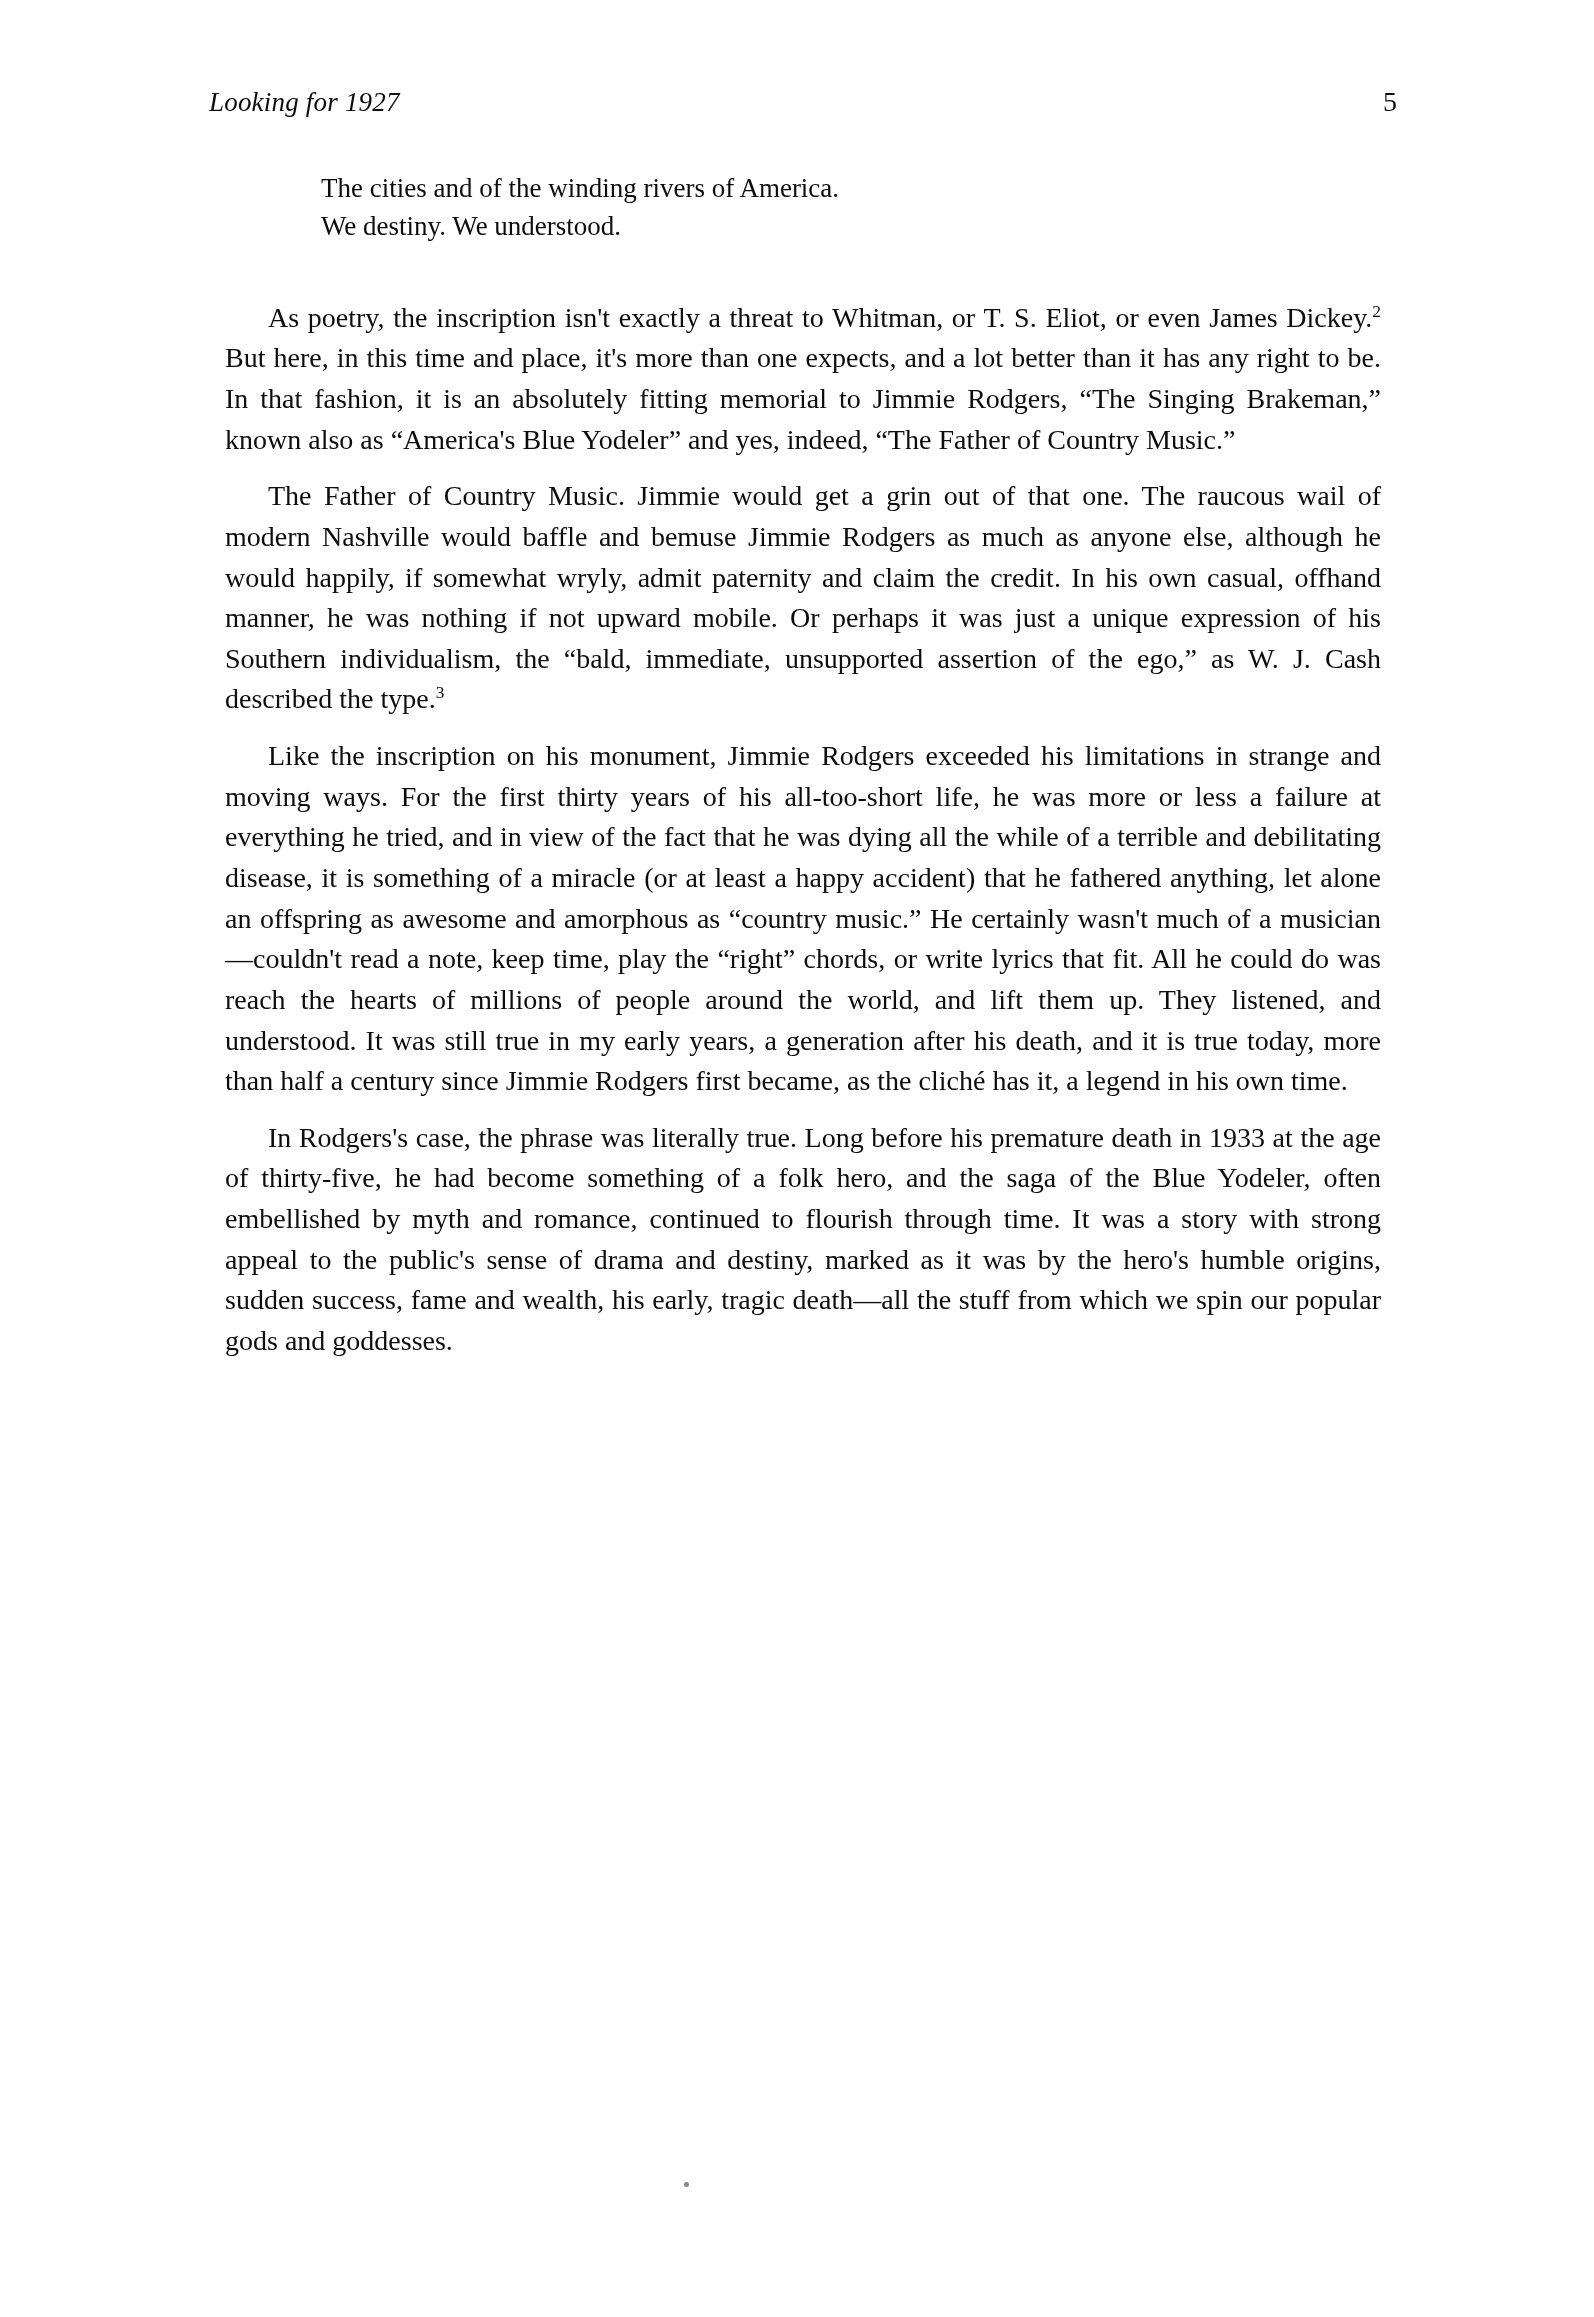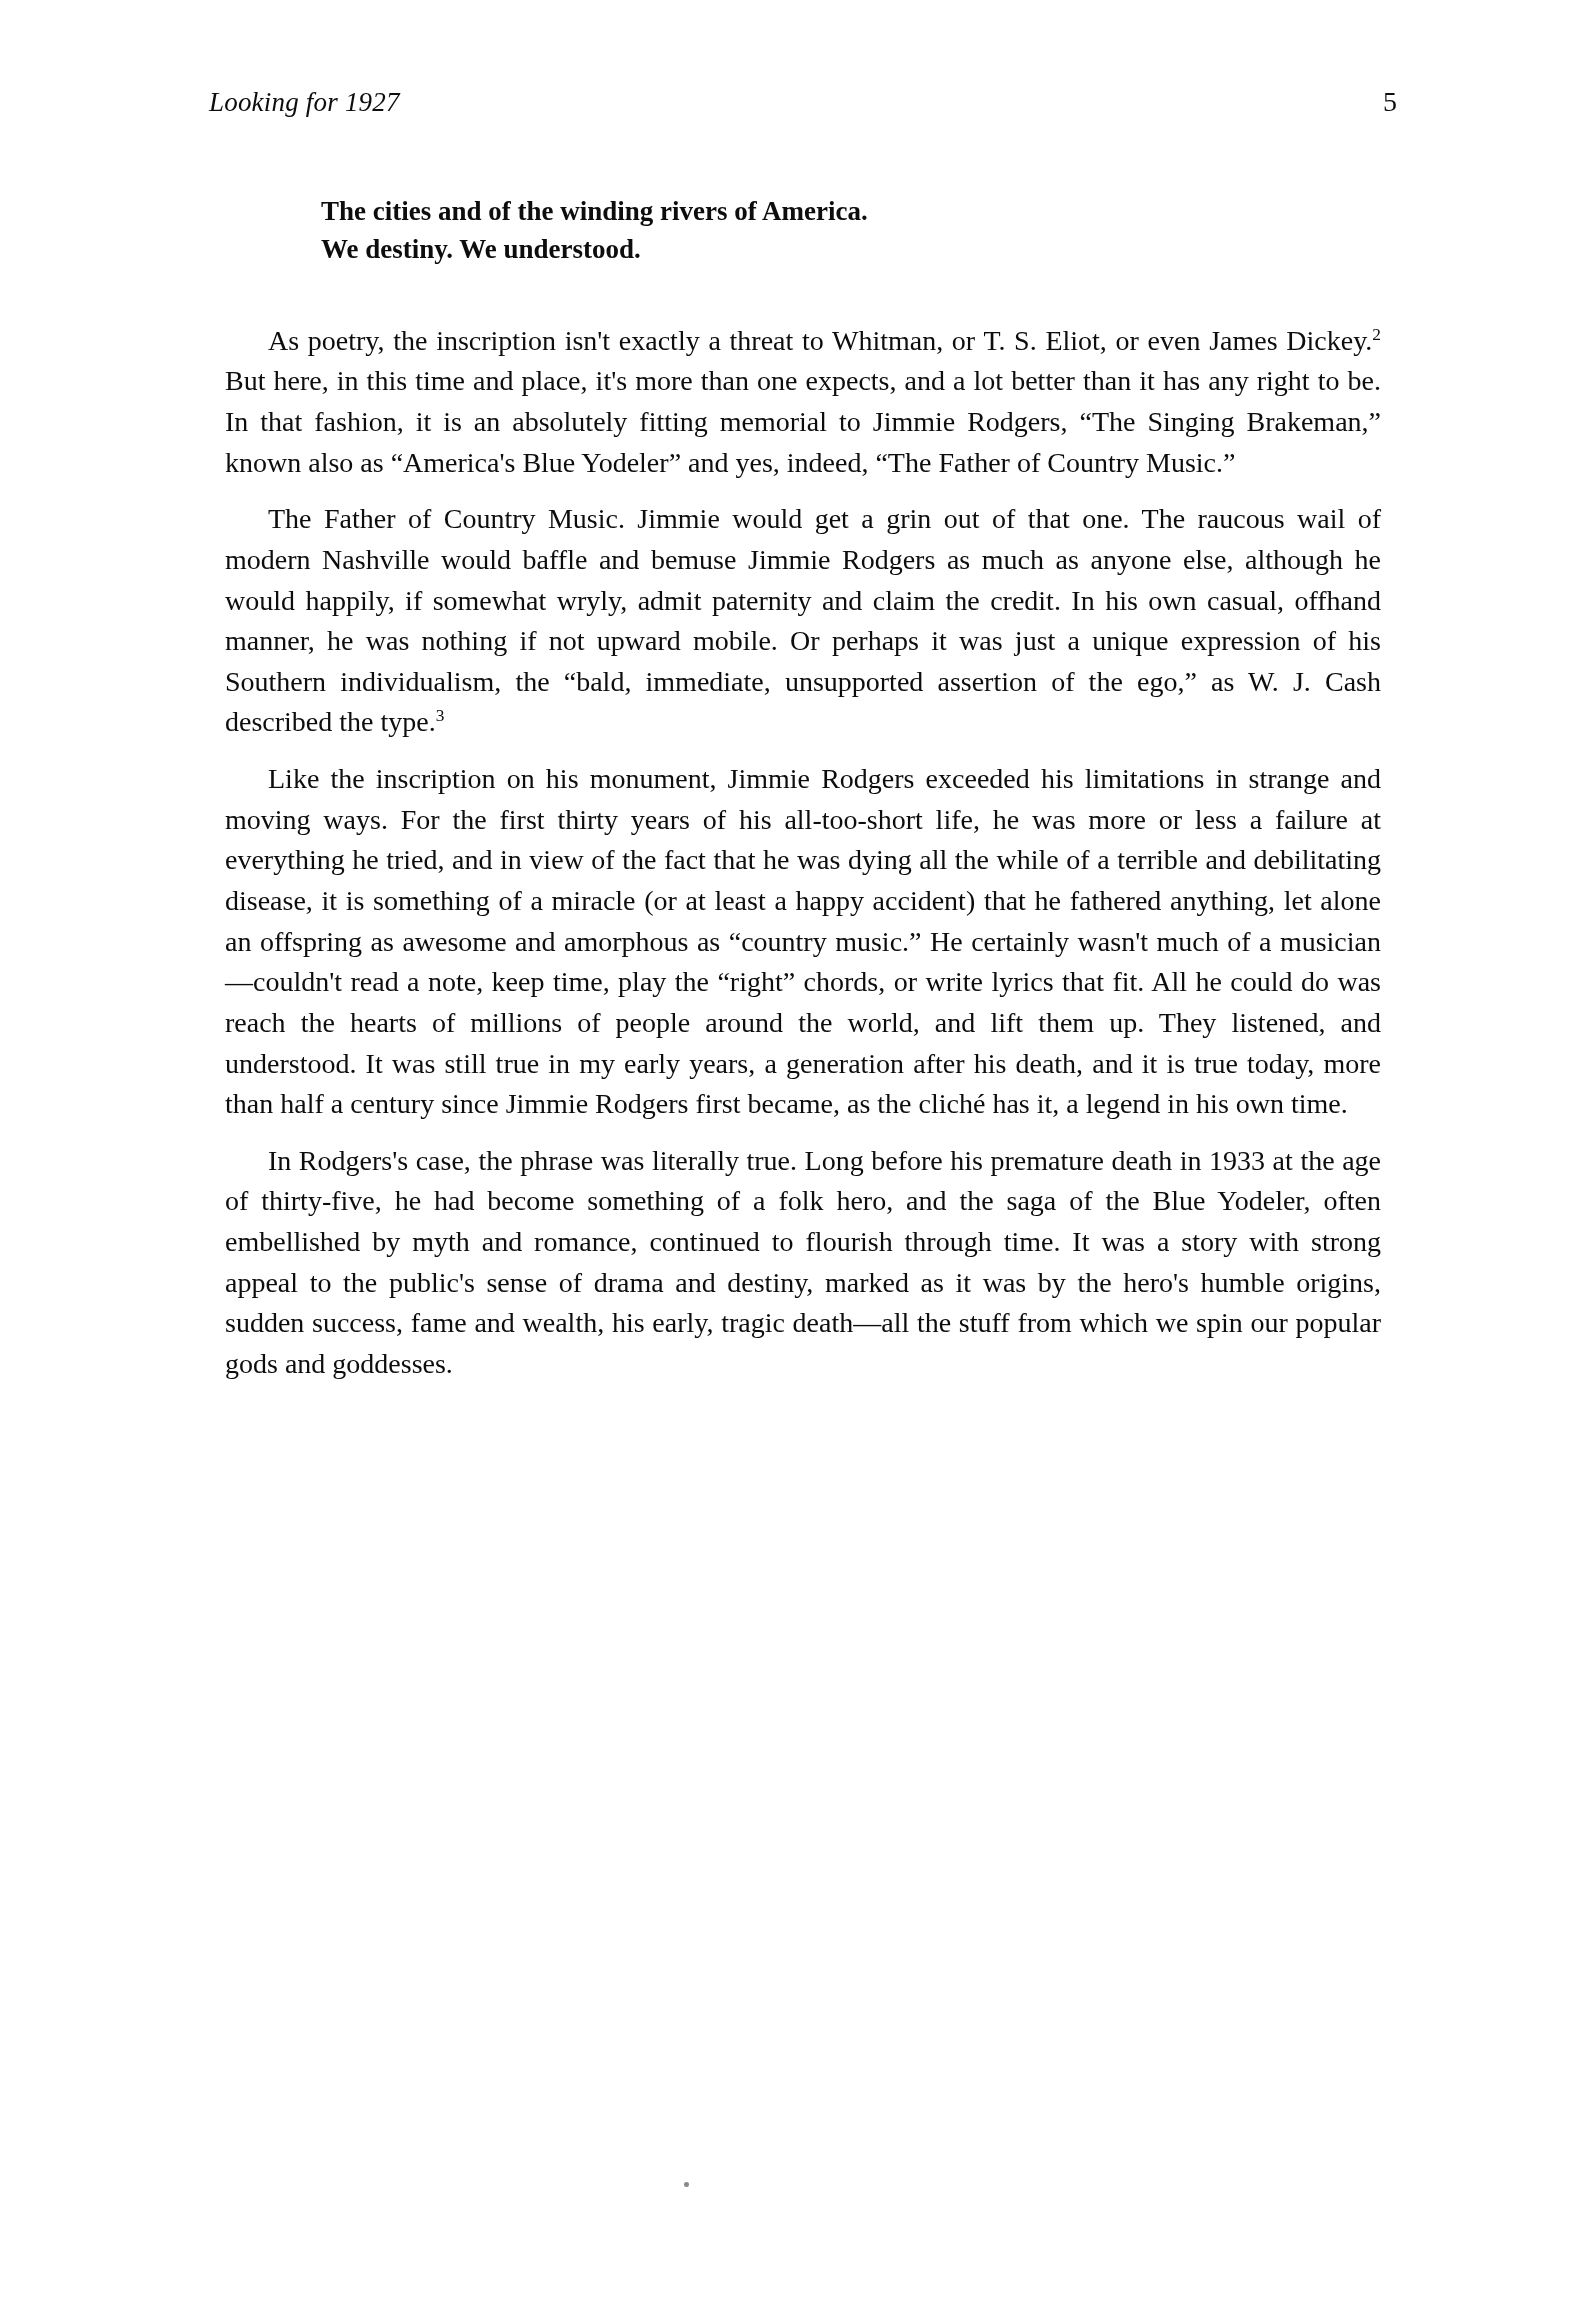--- a/index.html
+++ b/index.html
@@ -25,39 +25,38 @@
     position: absolute;
     left: 209px;
     top: 86px;
     width: 1188px;
   }
   .running-head {
     display: flex;
     align-items: baseline;
     justify-content: space-between;
     font-size: 27px;
-    margin-bottom: 74px;
+    margin-bottom: 51px;
   }
   .running-head .rh-title {
     font-style: italic;
     letter-spacing: 0.2px;
   }
   .running-head .rh-folio {
     font-style: normal;
     font-size: 28px;
   }
   .epigraph {
     margin: 0 0 52px 0;
     padding-left: 112px;
     font-size: 27px;
     line-height: 1.42;
     text-align: justify;
     text-align-last: left;
     padding-right: 104px;
-    font-weight: bold;
   }
   .epigraph .line {
     display: block;
     white-space: nowrap;
   }
   p.body {
     margin: 16px;
     font-size: 28px;
     line-height: 1.452;
     text-align: justify;

